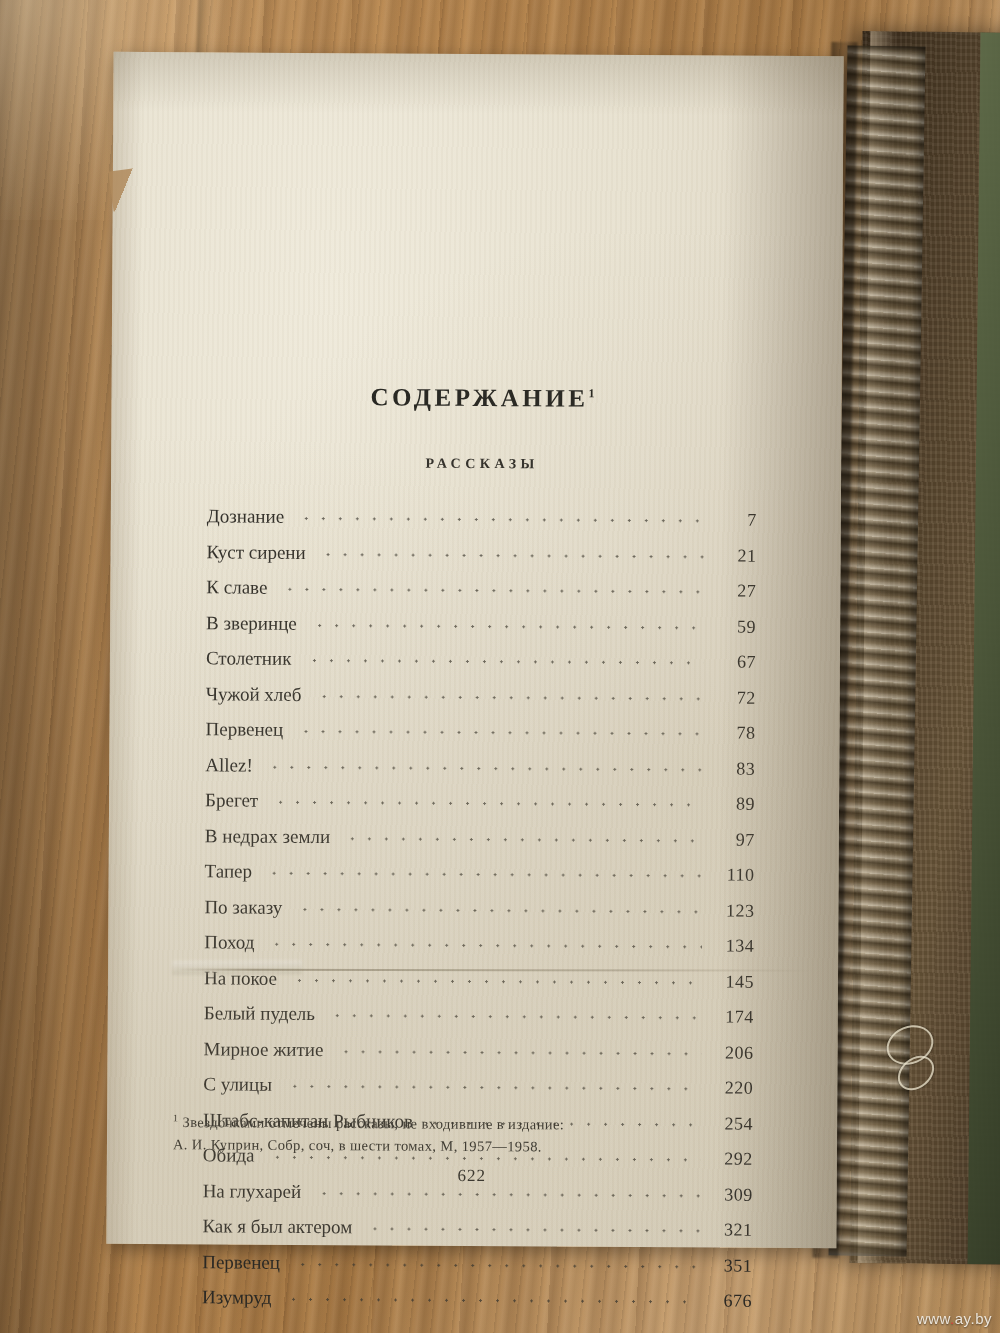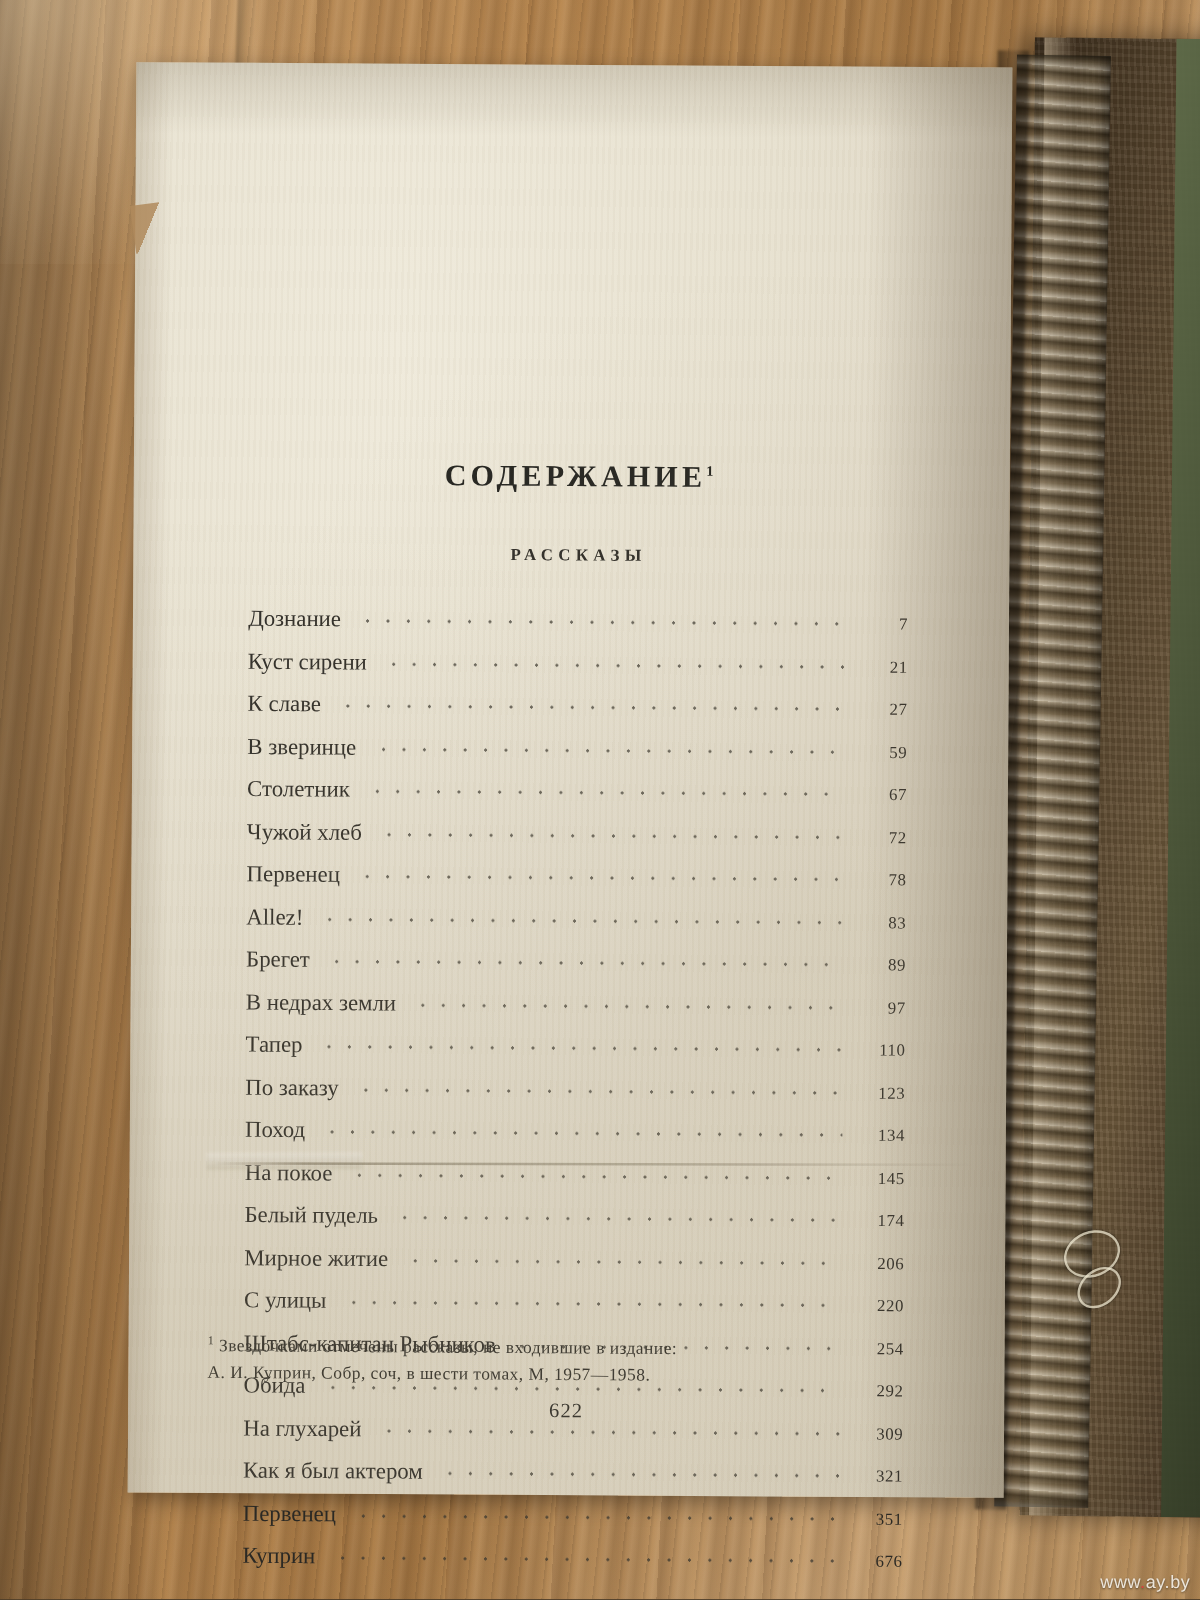--- a/index.html
+++ b/index.html
@@ -241,21 +241,21 @@
     left: 0; right: 0; bottom: 3px;
     height: 3px;
     background-image: radial-gradient(circle, #3a372f 1.2px, rgba(0,0,0,0) 1.4px);
     background-size: 17px 3px;
     background-repeat: repeat-x;
     opacity: .75;
   }
   .toc-page {
     width: 46px;
     text-align: right;
-    font-size: 14px;
+    font-size: 18px;
     letter-spacing: .5px;
   }
 
   
   .scuff {
     position: absolute;
     left: 70px;
     right: 26px;
     top: 915px;
     height: 2px;
@@ -480,21 +480,21 @@
             <span class="toc-page">321</span>
           </li>
 
           <li class="toc-row">
             <span class="toc-name">Первенец</span>
             <span class="toc-leader"></span>
             <span class="toc-page">351</span>
           </li>
 
           <li class="toc-row">
-            <span class="toc-name">Куприн</span>
+            <span class="toc-name">Изумруд</span>
             <span class="toc-leader"></span>
             <span class="toc-page">676</span>
           </li>
 
         </ul>
       </div>
 
       <div class="scuff2"></div>
       <div class="scuff"></div>
 

